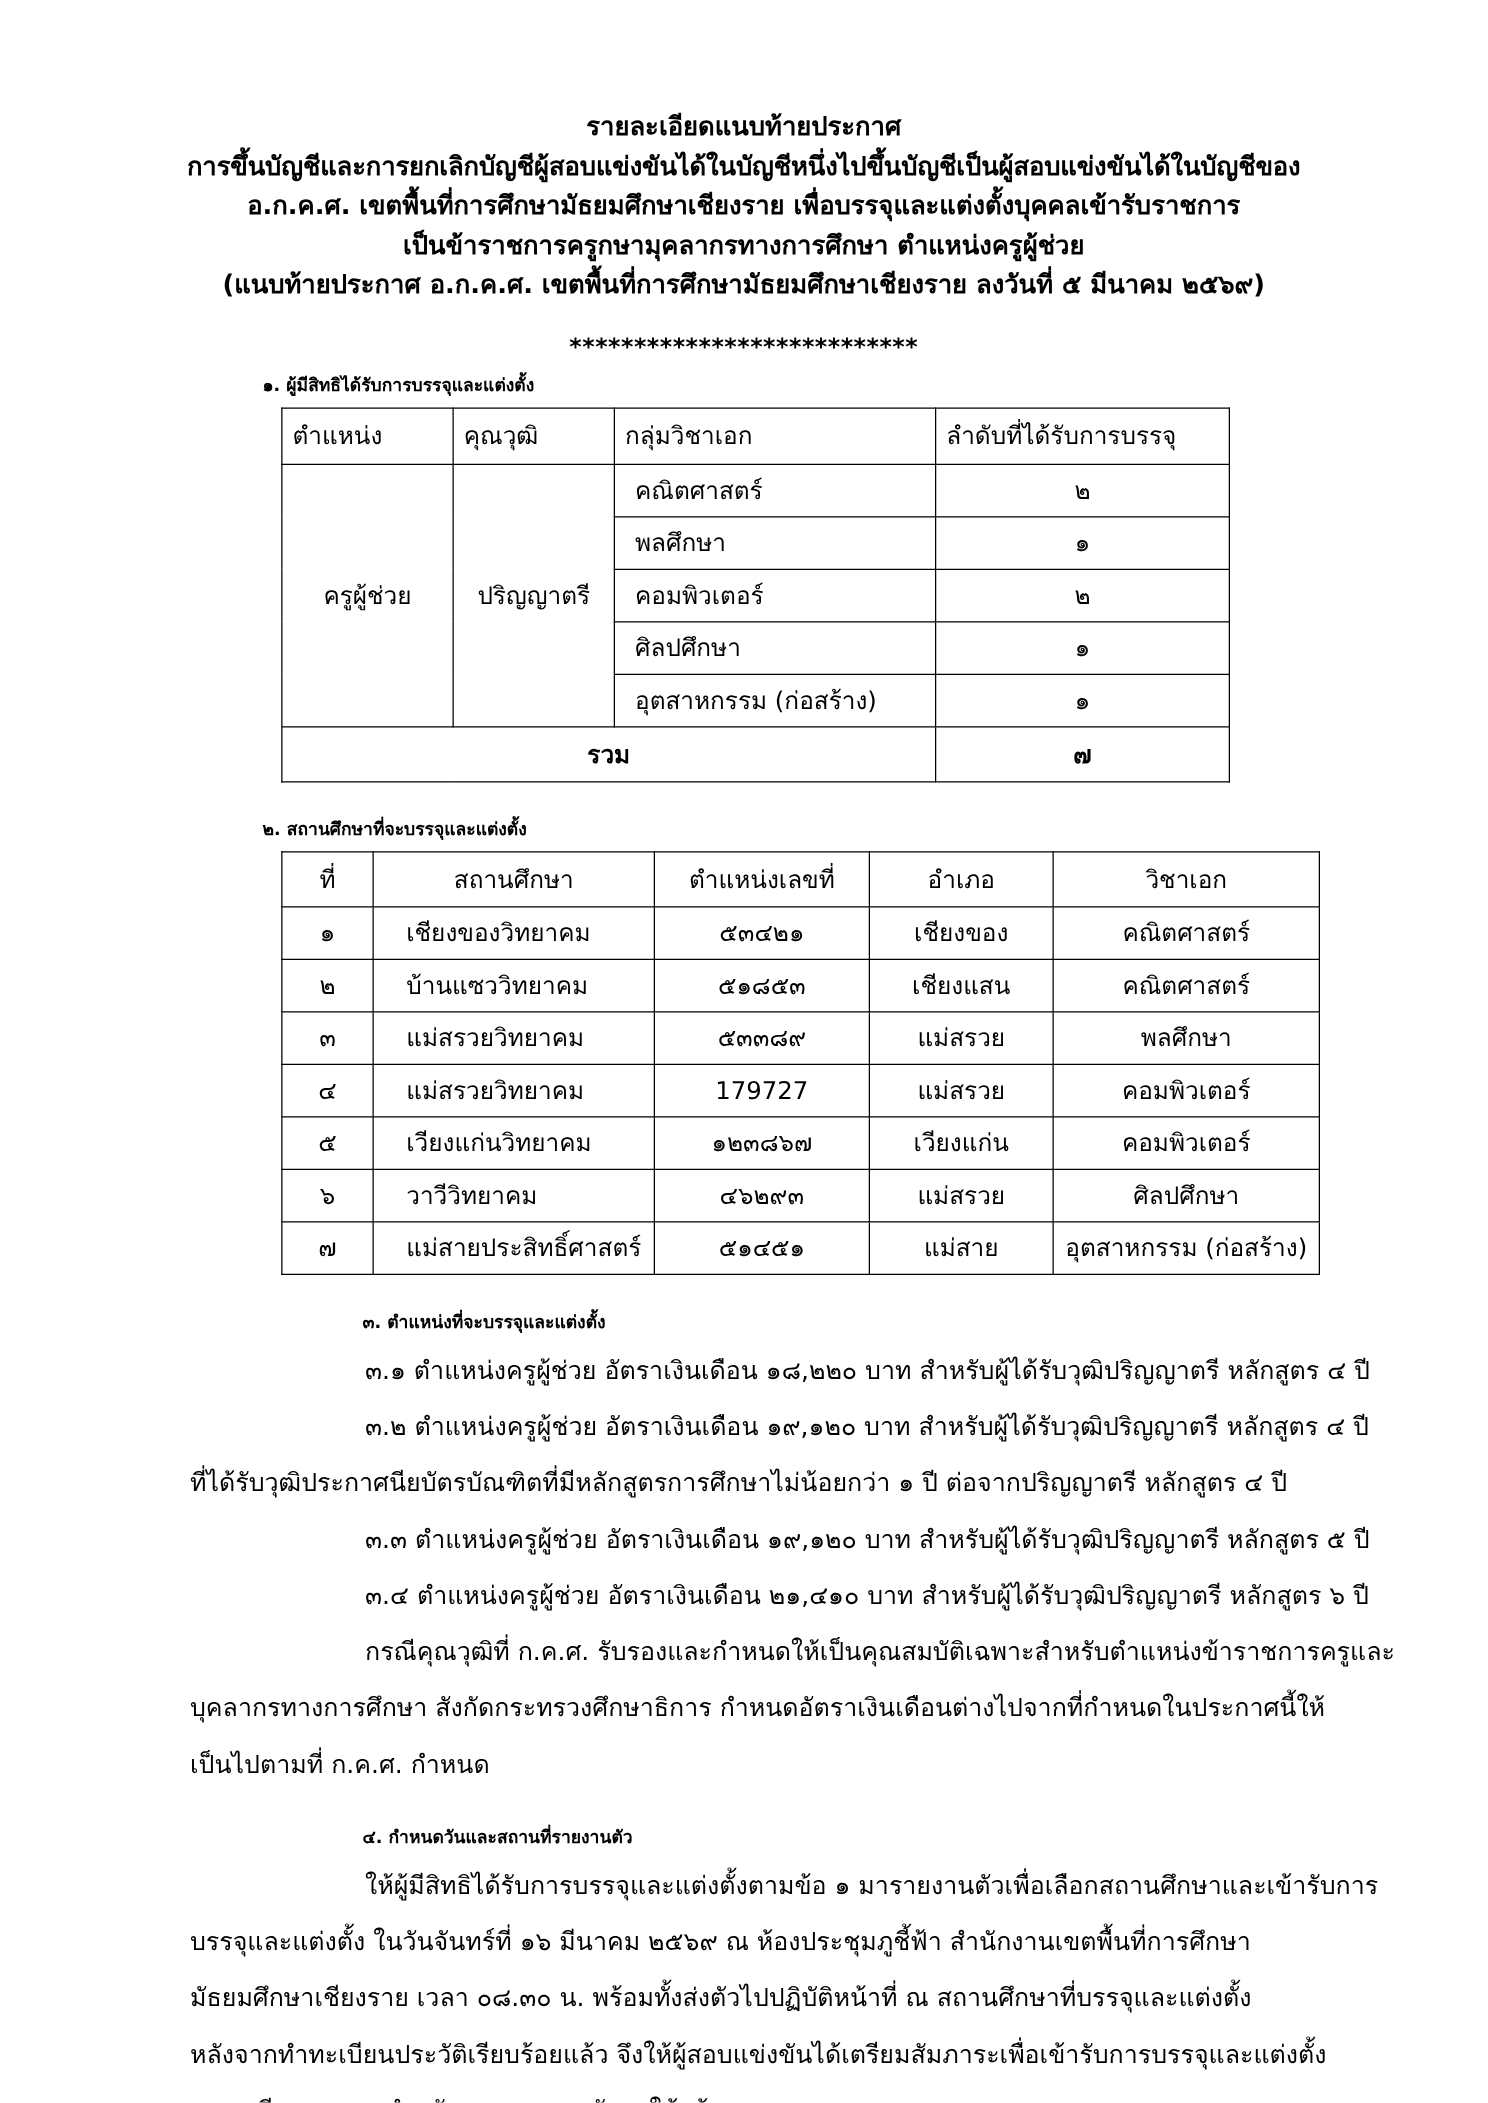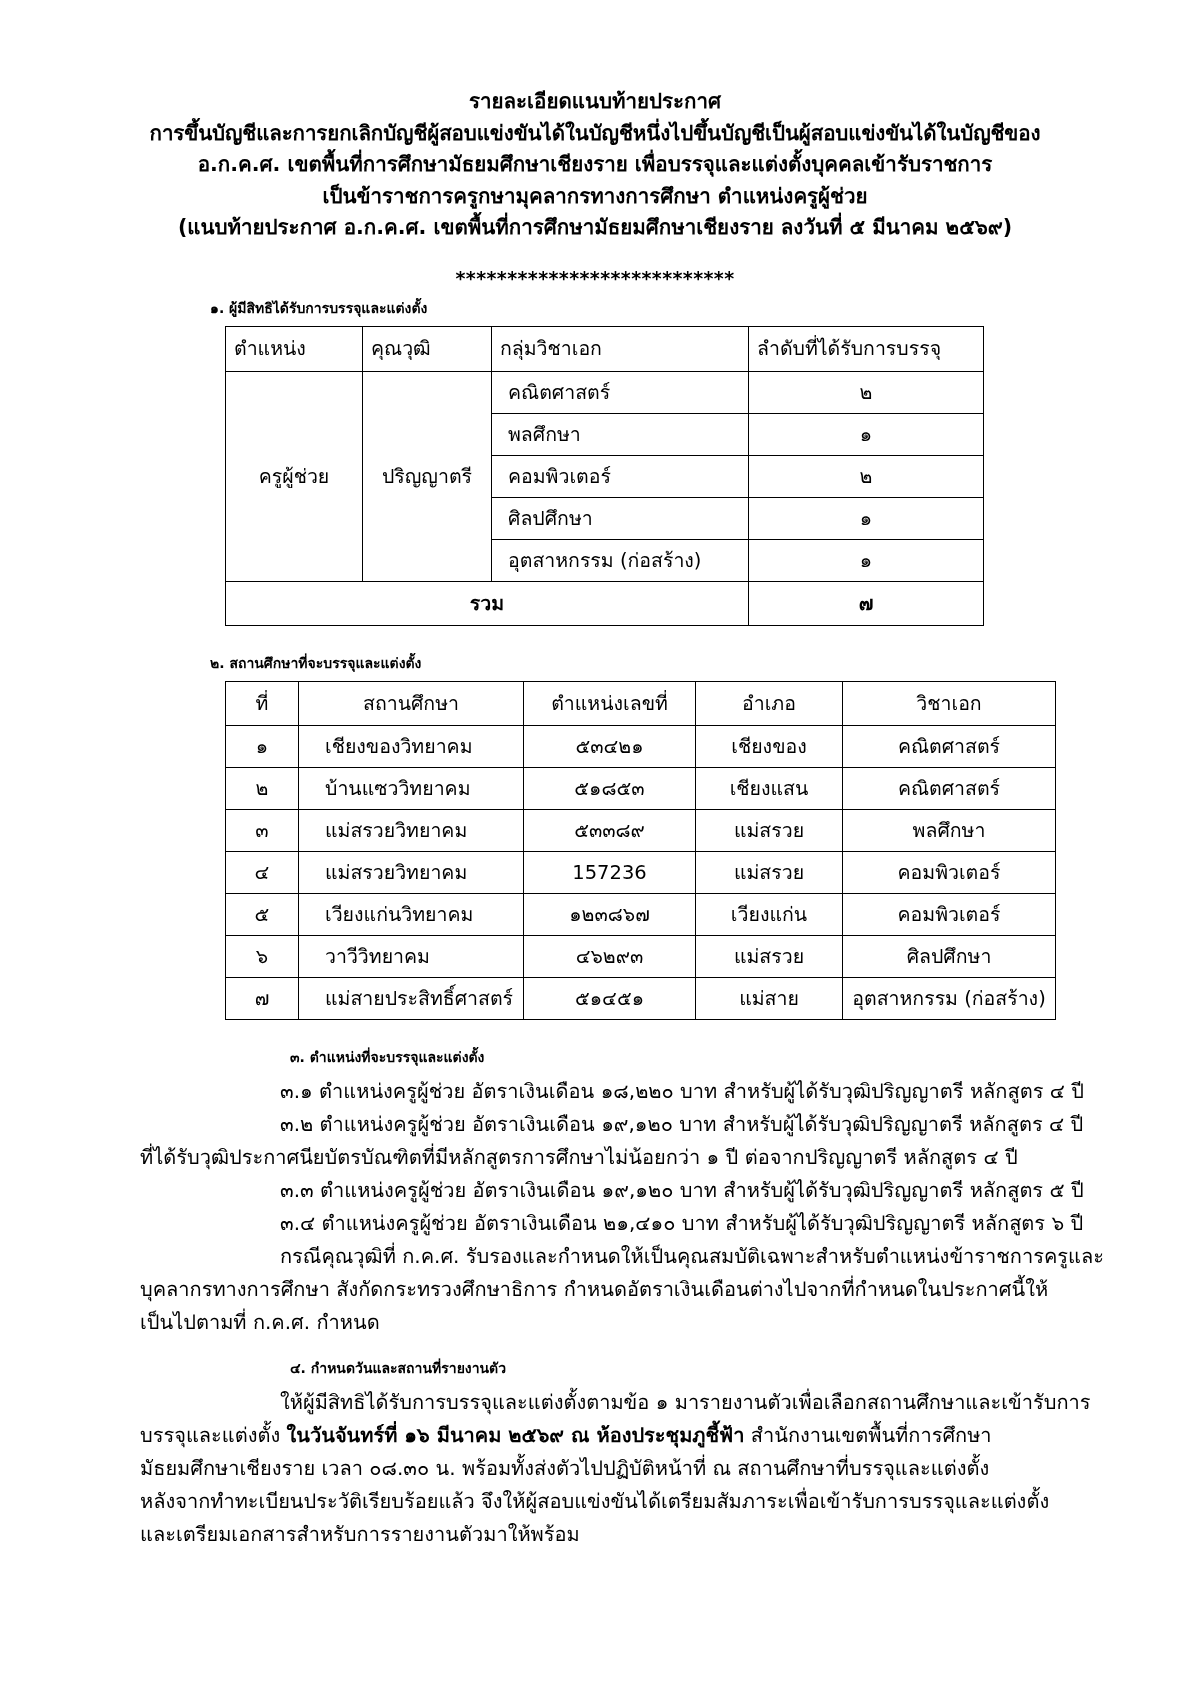--- a/index.html
+++ b/index.html
@@ -106,26 +106,26 @@
   .spacer-sm { height: 18px; }
 
   
   .body-text {
     font-size: 20px;
     line-height: 33px;
     text-align: left;
     margin: 0;
   }
   .body-text p {
-    margin: 0;
+    margin: 12px;
     white-space: nowrap;
   }
   .p-indent-2 { padding-left: 140px; }
   .p-flush { padding-left: 0; }
-  b.bold { font-weight: bold; }
+  b.bold { font-weight: normal; }
 </style>
 </head>
 <body>
 
 <div class="page">
 
   <div class="doc-header">
     <span class="hline l1">รายละเอียดแนบท้ายประกาศ</span>
     <span class="hline l2">การขึ้นบัญชีและการยกเลิกบัญชีผู้สอบแข่งขันได้ในบัญชีหนึ่งไปขึ้นบัญชีเป็นผู้สอบแข่งขันได้ในบัญชีของ</span>
     <span class="hline l3">อ.ก.ค.ศ. เขตพื้นที่การศึกษามัธยมศึกษาเชียงราย เพื่อบรรจุและแต่งตั้งบุคคลเข้ารับราชการ</span>
@@ -208,21 +208,21 @@
       <tr>
         <td class="c-no">๓</td>
         <td class="c-school">แม่สรวยวิทยาคม</td>
         <td class="c-posno">๕๓๓๘๙</td>
         <td class="c-district">แม่สรวย</td>
         <td class="c-major">พลศึกษา</td>
       </tr>
       <tr>
         <td class="c-no">๔</td>
         <td class="c-school">แม่สรวยวิทยาคม</td>
-        <td class="c-posno">157236</td>
+        <td class="c-posno">179727</td>
         <td class="c-district">แม่สรวย</td>
         <td class="c-major">คอมพิวเตอร์</td>
       </tr>
       <tr>
         <td class="c-no">๕</td>
         <td class="c-school">เวียงแก่นวิทยาคม</td>
         <td class="c-posno">๑๒๓๘๖๗</td>
         <td class="c-district">เวียงแก่น</td>
         <td class="c-major">คอมพิวเตอร์</td>
       </tr>

